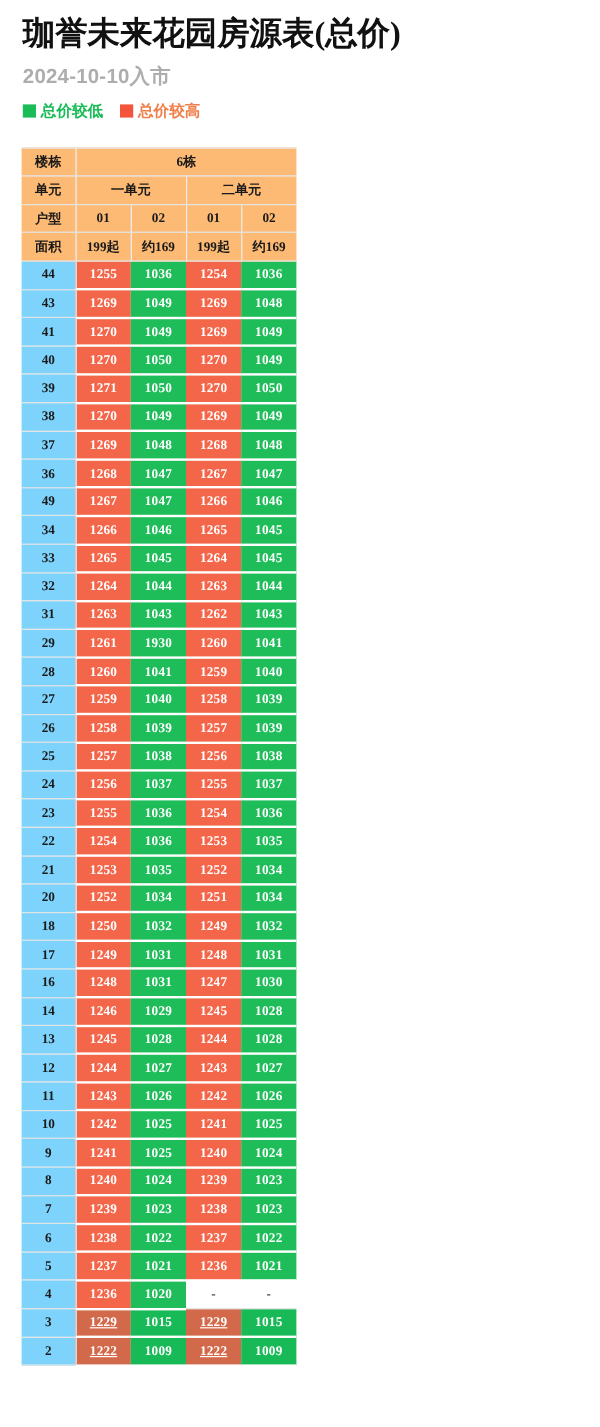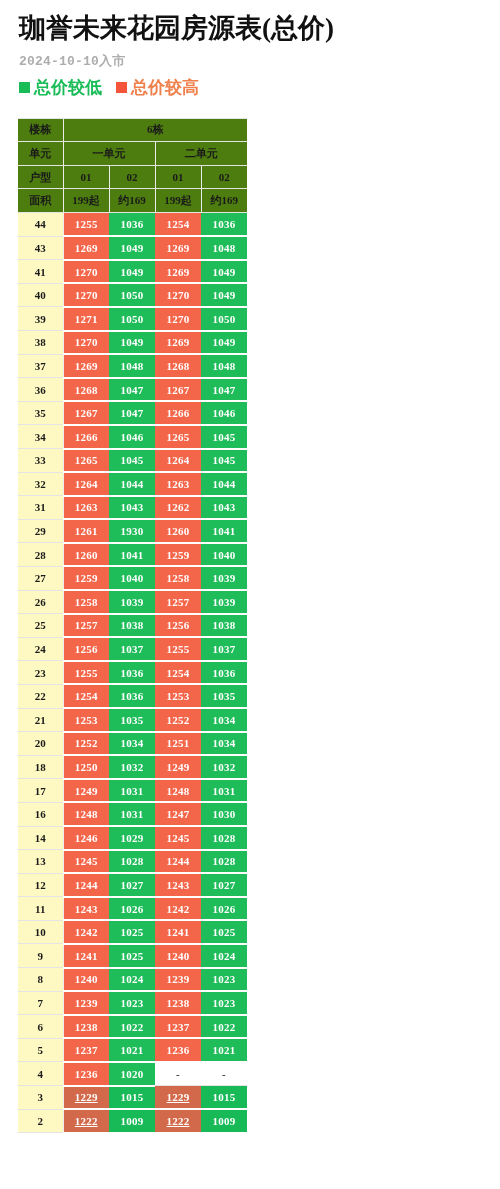--- a/index.html
+++ b/index.html
@@ -24,23 +24,23 @@
     font-family: "Liberation Serif", "DejaVu Serif", serif;
     font-weight: bold;
     font-size: 27px;
     line-height: 1.1;
     color: #111111;
     margin: 0;
     padding: 14px 16px 0 19px;
     letter-spacing: 0px;
   }
   .subtitle {
-    font-family: Liberation Mono, monospace;
+    font-family: Liberation Sans, sans-serif;
     font-weight: bold;
-    font-size: 13px;
+    font-size: 17px;
     color: #adadad;
     padding: 8px 0 0 19px;
     letter-spacing: 0.2px;
   }
   .legend {
     padding: 14px 0 0 19px;
     display: flex;
     align-items: center;
     gap: 14px;
     height: 22px;
@@ -54,21 +54,21 @@
     width: 11px;
     height: 11px;
     display: inline-block;
     flex: 0 0 auto;
   }
   .legend-swatch.low { background: #19bc56; }
   .legend-swatch.high { background: #f4553a; }
   .legend-label {
     font-family: "Liberation Serif", "DejaVu Serif", serif;
     font-weight: bold;
-    font-size: 17px;
+    font-size: 13px;
     line-height: 1;
   }
   .legend-label.low { color: #19bc56; }
   .legend-label.high { color: #f0804b; }
 
   .table-wrap {
     padding: 26px 0 0 18px;
   }
   table.price-table {
     border-collapse: collapse;
@@ -84,29 +84,29 @@
     height: 23.6px;
     padding: 0;
     text-align: center;
     vertical-align: middle;
     font-size: 11px;
     font-weight: bold;
     border-bottom: 1px solid #e4e4e4;
   }
   table.price-table thead th {
     color: #1a1a1a;
-    background: #4d7c0f;
+    background: #fdba74;
     border-right: 1px solid #ececec;
   }
   table.price-table thead tr th:last-child { border-right: none; }
   table.price-table thead tr:first-child th { border-top: 1px solid #e4e4e4; }
 
   table.price-table tbody td.floor {
     color: #1a1a1a;
-    background: #fef9c3;
+    background: #7dd3fc;
     border-right: 1px solid #ececec;
     font-size: 11px;
   }
   table.price-table tbody td.cell {
     color: #ffffff;
     border-bottom: 2px solid #ffffff;
     font-size: 11px;
     letter-spacing: 0.2px;
   }
   table.price-table tbody td.cell.high { background: #f4664a; }
@@ -223,21 +223,21 @@
             <td class="cell low">1048</td>
           </tr>
           <tr>
             <td class="floor">36</td>
             <td class="cell high">1268</td>
             <td class="cell low">1047</td>
             <td class="cell high">1267</td>
             <td class="cell low">1047</td>
           </tr>
           <tr>
-            <td class="floor">35</td>
+            <td class="floor">49</td>
             <td class="cell high">1267</td>
             <td class="cell low">1047</td>
             <td class="cell high">1266</td>
             <td class="cell low">1046</td>
           </tr>
           <tr>
             <td class="floor">34</td>
             <td class="cell high">1266</td>
             <td class="cell low">1046</td>
             <td class="cell high">1265</td>

